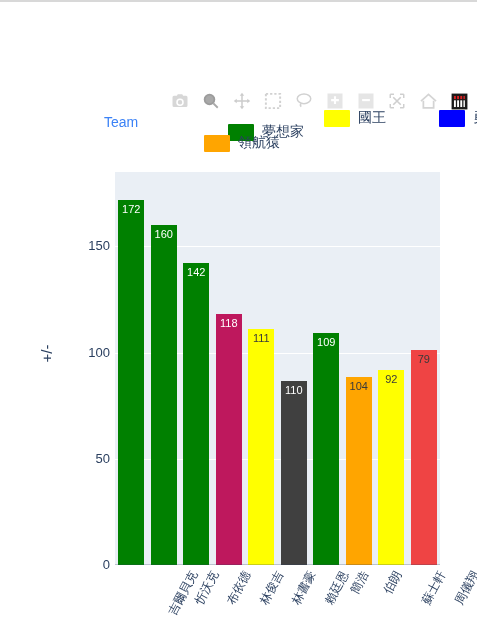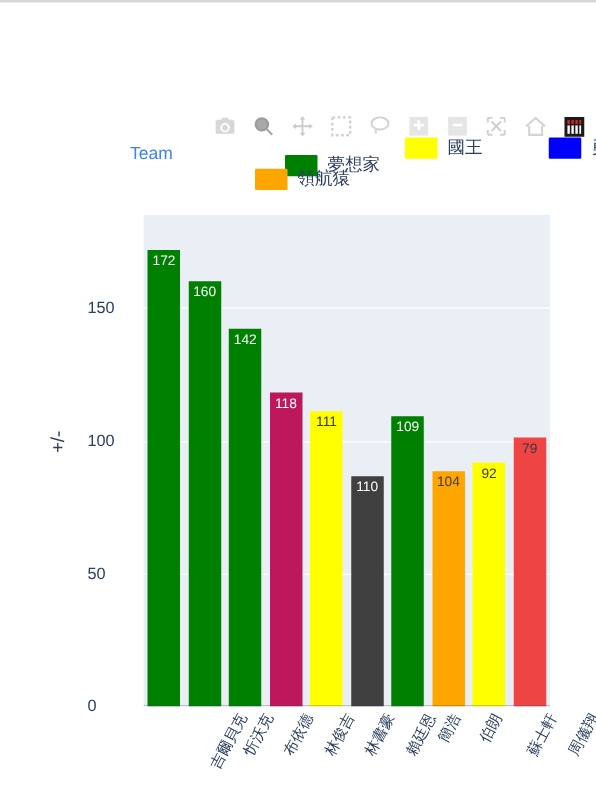--- a/index.html
+++ b/index.html
@@ -126,21 +126,21 @@
     font-size: 11px;
     line-height: 13px;
     white-space: nowrap;
   }
 
   
   .y-tick {
     position: absolute;
     right: 0;
     width: 40px;
-    text-align: left;
+    text-align: right;
     font-size: 13px;
     color: #2a3f5f;
     transform: translateY(-8px);
   }
   .y-ticks-wrap {
     position: absolute;
     left: 60px; top: 172px;
     width: 50px; height: 393px;
   }
   .y-axis-title {

